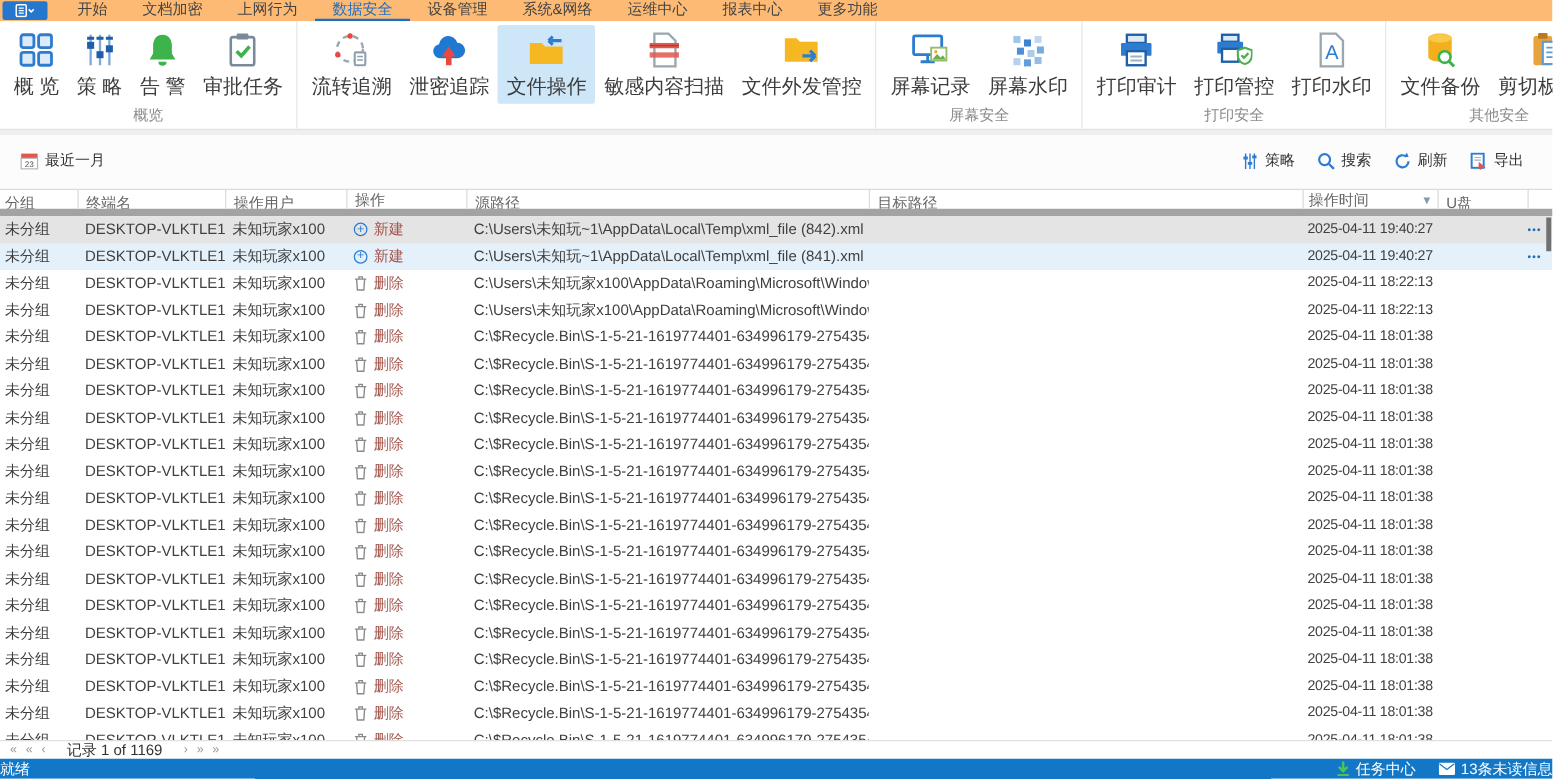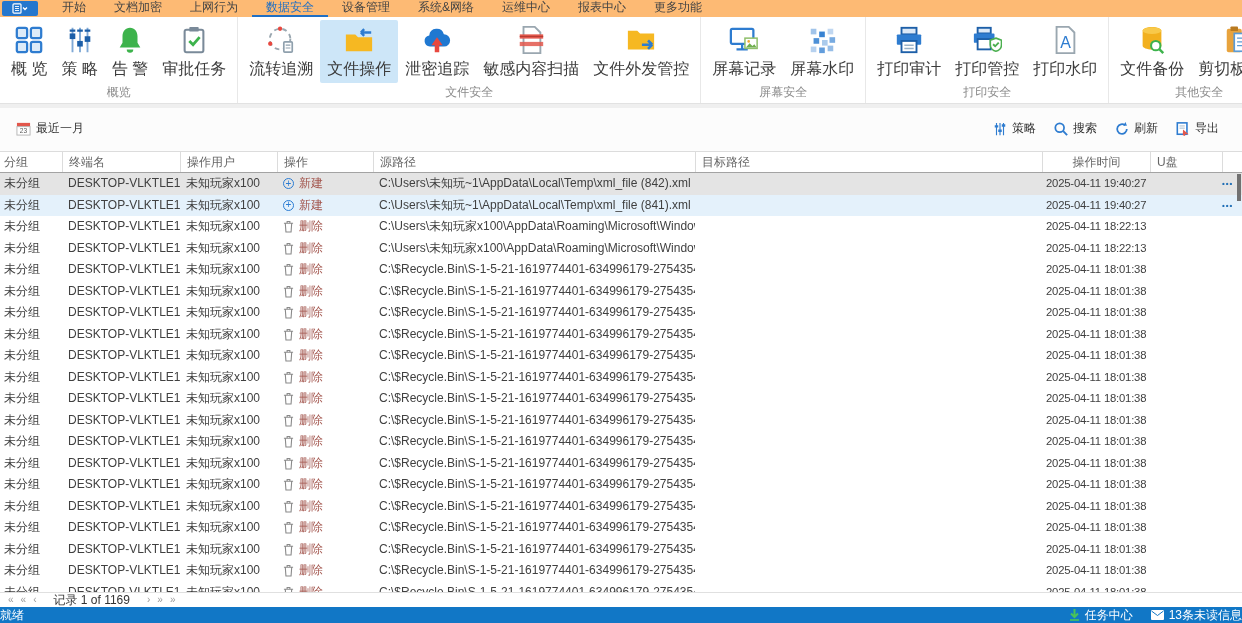--- a/index.html
+++ b/index.html
@@ -24,30 +24,30 @@
   .ricon { width:32px; height:32px; margin-bottom:3px; display:flex; align-items:center; justify-content:center; }
   .rlabel { font-size:16px; color:#3c3c3c; white-space:nowrap; }
   .glabel { text-align:center; color:#8a8a8a; font-size:12px; padding:1px 0 5px; }
   
   .filterbar { height:48px; flex:0 0 48px; display:flex; align-items:center; justify-content:space-between;
                padding:4px 16px 2px; border-bottom:1px solid #dcdcdc;
                background:linear-gradient(#efefef 4px, #fcfcfc 4px); }
   .fleft, .faction { display:flex; align-items:center; gap:5px; color:#333; }
   .factions { display:flex; align-items:center; gap:18px; margin-right:7px; }
   
-  .thead { height:21px; flex:0 0 21px; display:flex; background:#fff; border-bottom:1px solid #a3a3a3; color:#666; }
+  .thead { height:21px; flex:0 0 21px; display:flex; background:#fff; border-bottom:6px solid #a3a3a3; color:#666; }
   .th { padding:0 6px; line-height:20px; white-space:nowrap; overflow:hidden; }
   .thead > .th + .th { border-left:1px solid #dcdcdc; }
   .tbody { height:419px; flex:0 0 419px; overflow:hidden; position:relative; }
   .tr { height:21.5px; display:flex; background:#fff; }
   .tr.selected { background:#e4e4e4; }
   .tr.highlight { background:#e4f1fb; }
   .td { padding:0 6px; line-height:21.5px; white-space:nowrap; overflow:hidden; color:#404040; }
   .c0{width:62px; padding-left:4px;} .c1{width:118px;} .c2{width:97px;} .c3{width:96px; display:flex; align-items:center; gap:5px;}
-  .c4{width:322px;} .c5{width:347px;} .c6{width:108px; padding:0 4px; font-size:11.3px; letter-spacing:-0.2px;flex-direction:column;}
+  .c4{width:322px;} .c5{width:347px;} .c6{width:108px; padding:0 4px; font-size:11.3px; letter-spacing:-0.2px;}
   .c7{width:72px;} .c8{width:20px; padding:0;}
   .th.c6 { display:flex; align-items:center; justify-content:space-between; font-size:12px; letter-spacing:0; }
   .sortmark { color:#8a98a6; font-size:9px; }
   .op-label { color:#a3564e; }
   .opicon-plus { width:11px; height:11px; border:1px solid #2b7cd3; border-radius:50%; color:#2b7cd3;
                  display:inline-flex; align-items:center; justify-content:center; font-size:10px; line-height:1; flex:0 0 11px; }
   .opicon-trash { flex:0 0 11px; }
   .rowmenu { color:#1d6db5; font-size:8px; font-weight:bold; letter-spacing:1px; line-height:21.5px; }
   .vscroll { position:absolute; right:1px; top:1px; width:4px; height:27px; background:#717171; }
   
@@ -145,37 +145,37 @@
           <svg width="30" height="30" viewBox="0 0 32 32" fill="none">
               <circle cx="15" cy="15" r="11" stroke="#9aa7b0" stroke-width="2" stroke-dasharray="5 4"></circle>
               <circle cx="15" cy="4" r="2.3" fill="#e8483f"></circle>
               <circle cx="4.5" cy="20" r="2.3" fill="#e8483f"></circle>
               <rect x="19" y="18" width="9" height="11" rx="1" fill="#fff" stroke="#8fa0ad" stroke-width="1.8"></rect>
               <path d="M21 21.5h5M21 24.5h5" stroke="#8fa0ad" stroke-width="1.2"></path>
             </svg>
         </span>
         <span class="rlabel">流转追溯</span>
       </div>
+      <div class="rbtn">
+        <span class="ricon">
+          <svg width="30" height="30" viewBox="0 0 32 32">
+              <path d="M8.5 23a6 6 0 01-.8-11.9A8 8 0 0123.3 9.8 5.8 5.8 0 0123.5 23z" fill="#1f78d1"></path>
+              <path d="M16 13l6 8.5h-3.6V29h-4.8v-7.5H10z" fill="#e8483f"></path>
+            </svg>
+        </span>
+        <span class="rlabel">泄密追踪</span>
+      </div>
       <div class="rbtn sel">
         <span class="ricon">
           <svg width="30" height="30" viewBox="0 0 32 32">
               <path d="M29 8H18m0 0l3.5-3.5M18 8l3.5 3.5" stroke="#2e7cd0" stroke-width="2.6" fill="none"></path>
               <path d="M2 10h10l3 3h15v15H2z" fill="#f6b822"></path>
             </svg>
         </span>
         <span class="rlabel">文件操作</span>
-      </div>
-      <div class="rbtn">
-        <span class="ricon">
-          <svg width="30" height="30" viewBox="0 0 32 32">
-              <path d="M8.5 23a6 6 0 01-.8-11.9A8 8 0 0123.3 9.8 5.8 5.8 0 0123.5 23z" fill="#1f78d1"></path>
-              <path d="M16 13l6 8.5h-3.6V29h-4.8v-7.5H10z" fill="#e8483f"></path>
-            </svg>
-        </span>
-        <span class="rlabel">泄密追踪</span>
       </div>
       <div class="rbtn">
         <span class="ricon">
           <svg width="30" height="30" viewBox="0 0 32 32">
               <path d="M8 2h12l6 6v22H8z" fill="#fff" stroke="#9aa7b0" stroke-width="2"></path>
               <rect x="4" y="10" width="25" height="4.5" fill="#e2574c"></rect>
               <rect x="4" y="18" width="25" height="4.5" fill="#e2574c" opacity=".85"></rect>
               <path d="M4 12.2h25" stroke="#b03a31" stroke-width="1"></path>
             </svg>
         </span>
@@ -184,21 +184,20 @@
       <div class="rbtn">
         <span class="ricon">
           <svg width="30" height="30" viewBox="0 0 32 32">
               <path d="M2 6h10l3 3h15v17H2z" fill="#f6b822"></path>
               <path d="M17 21h11m0 0l-4.5-4.5M28 21l-4.5 4.5" stroke="#2e7cd0" stroke-width="2.8" fill="none"></path>
             </svg>
         </span>
         <span class="rlabel">文件外发管控</span>
       </div>
     </div>
-    <div class="glabel">文件安全</div>
   </div>
 
   <div class="rgroup">
     <div class="rbuttons">
       <div class="rbtn">
         <span class="ricon">
           <svg width="30" height="30" viewBox="0 0 32 32" fill="none">
               <rect x="2" y="4" width="24" height="16" rx="1.5" stroke="#2e7cd0" stroke-width="2.4"></rect>
               <path d="M14 20v5M8 26h12" stroke="#2e7cd0" stroke-width="2.4"></path>
               <rect x="17" y="14" width="13" height="11" fill="#fff" stroke="#8fbf6a" stroke-width="1.6"></rect>

